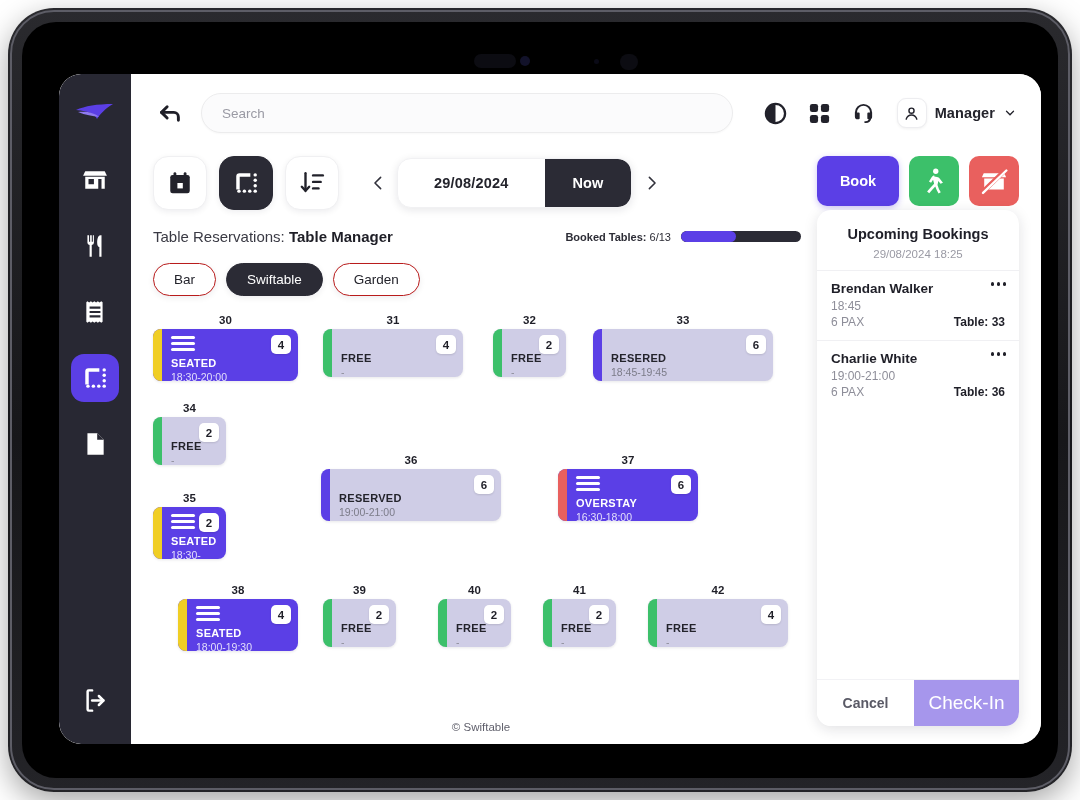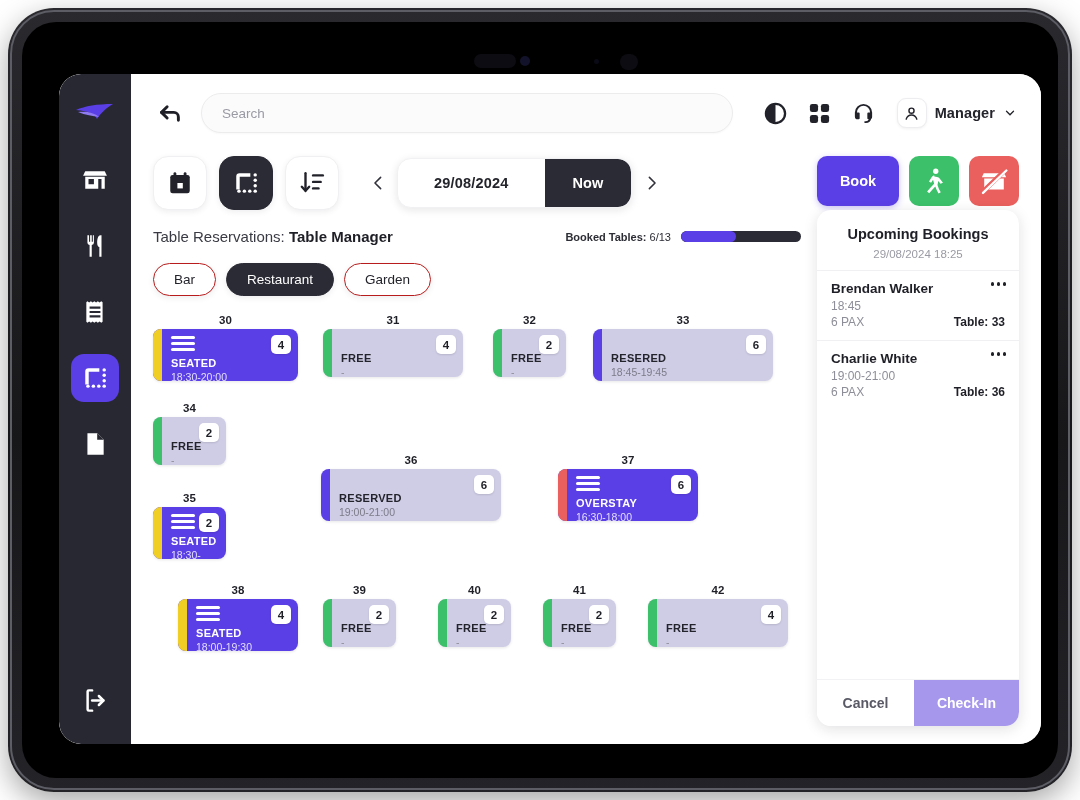--- a/index.html
+++ b/index.html
@@ -222,21 +222,21 @@
   .booking-table { margin-left:auto; font-size: 12px; font-weight: 700; color:#1f1f28; }
   .dots { position:absolute; top: 11px; right: 13px; display:flex; gap:2.5px; cursor:pointer; }
   .dots i { width:3.5px; height:3.5px; border-radius:50%; background:#1f1f28; display:block; }
   #panel-actions { display:flex; border-top: 1px solid #f2f2f5; height: 47px; }
   #cancel-btn {
     flex: 0 0 48%; display:flex; align-items:center; justify-content:center;
     font-size: 14px; font-weight: 700; color:#5a5a66; background:#fff; cursor:pointer;
   }
   #checkin-btn {
     flex: 1; display:flex; align-items:center; justify-content:center;
-    font-size: 14px; font-weight: 700; color:#fff; background:#a696ec; cursor:pointer;
+    font-size: 19px; font-weight: 400; color:#fff; background:#a696ec; cursor:pointer;
   }
 
   
   #actions { display:flex; gap: 10px; align-items:center; padding-top: 4px; }
   #book-btn {
     height: 50px; flex: 1; border-radius: 10px; background:#5B3FE6; color:#fff;
     display:flex; align-items:center; justify-content:center;
     font-size: 14.5px; font-weight: 700; cursor:pointer;
     box-shadow: 0 2px 6px rgba(91,63,230,.3);
   }
@@ -421,21 +421,21 @@
                   <b>Booked Tables: </b><span>6/13</span>
                 </div>
                 <div id="booked-bar">
                   <div id="booked-fill" style="width: 46%;"></div>
                 </div>
               </div>
             </div>
 
             <div id="zones">
                 <div class="zone-tab">Bar</div>
-                <div class="zone-tab active">Restaurant</div>
+                <div class="zone-tab active">Swiftable</div>
                 <div class="zone-tab">Garden</div>
               </div>
 
             <div id="floor">
                 <div class="table-cell" style="left: 0px; top: 0px; width: 145px;">
                   <div class="table-num">30</div>
                   <div class="table-card card-occupied" style="height: 52px; background: rgb(91, 63, 230);">
                     <div class="strip" style="background: rgb(240, 206, 36);"></div>
                     <div class="card-body">
                       <div class="hamburger">
@@ -600,20 +600,23 @@
                     <div class="card-body">
                       <div style="height: 16px;"></div>
                       <div class="pax">4</div>
                       <div class="status">FREE</div>
                       <div class="time">-</div>
                     </div>
                   </div>
                 </div>
               </div>
 
+            <div id="footer">
+              <span id="footer-text">© Swiftable</span>
+            </div>
           </div>
 
           <div id="right-col">
             <div id="actions">
               <div id="book-btn">Book</div>
               <div class="sq-btn" id="walkin-btn">
                 <svg width="28" height="28" viewBox="0 0 24 24" fill="#ffffff">
                   <circle cx="13.5" cy="3.6" r="2.3"></circle>
                   <path d="M12.3 7.2c-1 0-1.7.5-2.2 1.3l-2.4 4 1.8 1.1 1.7-2.7.9 3.4-3.4 3.6-2.6 3.2 1.8 1.4 2.8-3.3 2.4-2.5 1.2 3.1 1.6 2.9 1.9-1-1.5-2.7-1.3-3.6.7-3.3 1.9 2.3 2.1-1-2.7-3.4c-.7-.8-1.4-1.3-2.4-1.4l-2.3-.4z"></path>
                 </svg>

